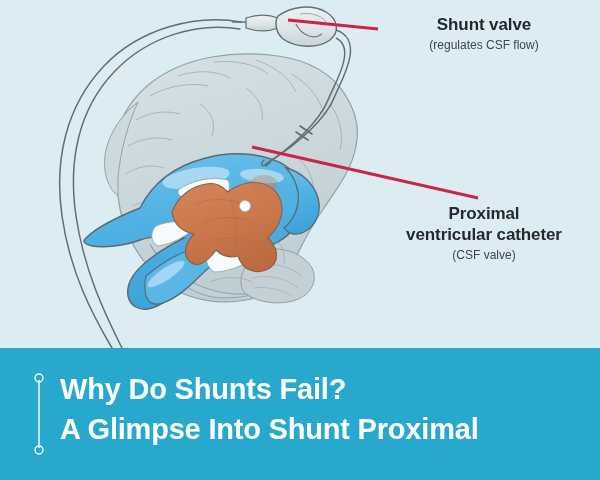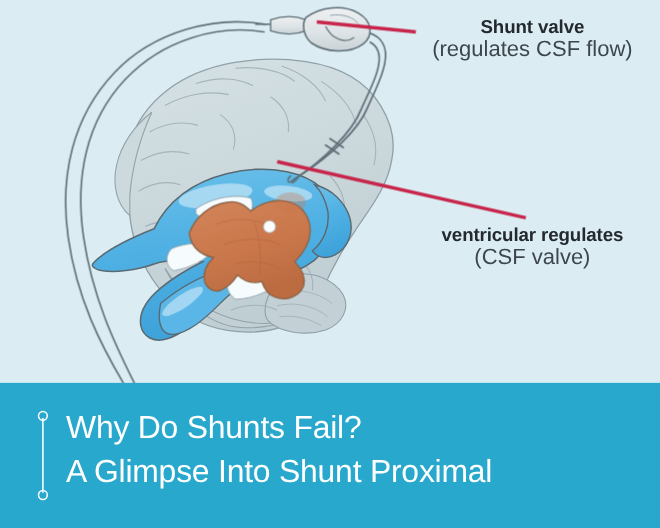--- a/index.html
+++ b/index.html
@@ -10,21 +10,21 @@
     width: 600px;
     height: 480px;
     overflow: hidden;
     font-family: "Liberation Sans", sans-serif;
     background: #dbedf3;
   }
   #infographic {
     position: relative;
     width: 600px;
     height: 480px;
-    background: #ffffff;
+    background: #5eead4;
   }
 
   
   #illustration {
     position: absolute;
     left: 0;
     top: 0;
     width: 600px;
     height: 348px;
   }
@@ -41,21 +41,21 @@
   }
   .callout .headline {
     font-size: 17px;
     font-weight: bold;
     color: #23292e;
     line-height: 21px;
     letter-spacing: -0.1px;
     white-space: nowrap;
   }
   .callout .subline {
-    font-size: 20px;
+    font-size: 12px;
     font-weight: normal;
     color: #3c464c;
     line-height: 21px;
     white-space: nowrap;
   }
 
   #callout-valve {
     left: 384px;
     top: 14px;
     width: 200px;
@@ -85,21 +85,21 @@
   #banner-title {
     position: absolute;
     left: 60px;
     top: 21px;
     width: 530px;
   }
   #banner-title .title-line {
     display: block;
     color: #ffffff;
     font-size: 29px;
-    font-weight: normal;
+    font-weight: bold;
     line-height: 40px;
     letter-spacing: -0.2px;
     white-space: nowrap;
   }
 </style>
 </head>
 <body>
 
 <div id="infographic">
 
@@ -303,21 +303,22 @@
       </g>
     </svg>
   </div>
 
   <div id="callout-valve" class="callout">
     <div class="headline">Shunt valve</div>
     <div class="subline">(regulates CSF flow)</div>
   </div>
 
   <div id="callout-catheter" class="callout">
-    <div class="headline">ventricular regulates</div>
+    <div class="headline">Proximal</div>
+    <div class="headline">ventricular catheter</div>
     <div class="subline">(CSF valve)</div>
   </div>
 
   <div id="banner">
     <div id="banner-rule">
       <svg viewBox="0 0 12 84" xmlns="http://www.w3.org/2000/svg">
         <line x1="6" y1="8" x2="6" y2="76" stroke="#ffffff" stroke-width="1.4"></line>
         <circle cx="6" cy="6" r="4" fill="none" stroke="#ffffff" stroke-width="1.4"></circle>
         <circle cx="6" cy="78" r="4" fill="none" stroke="#ffffff" stroke-width="1.4"></circle>
       </svg>

